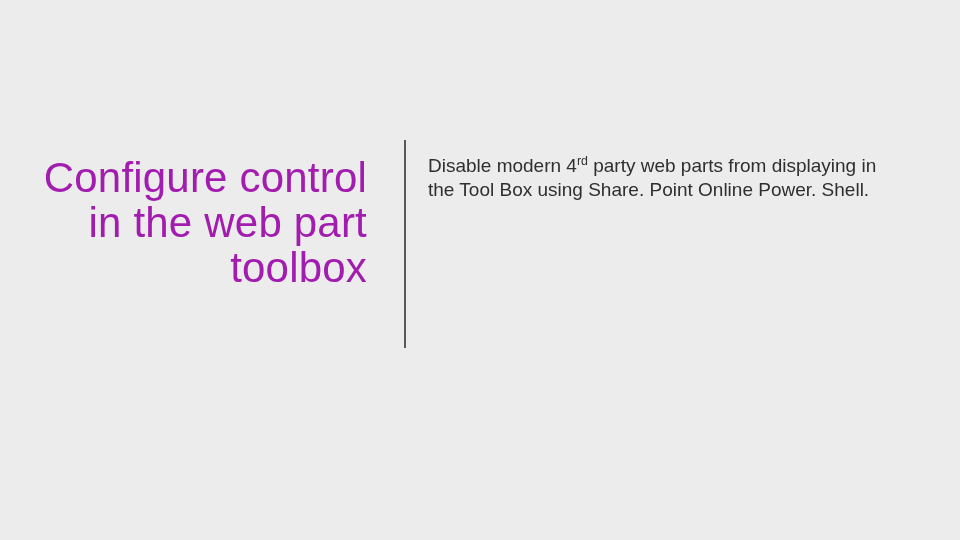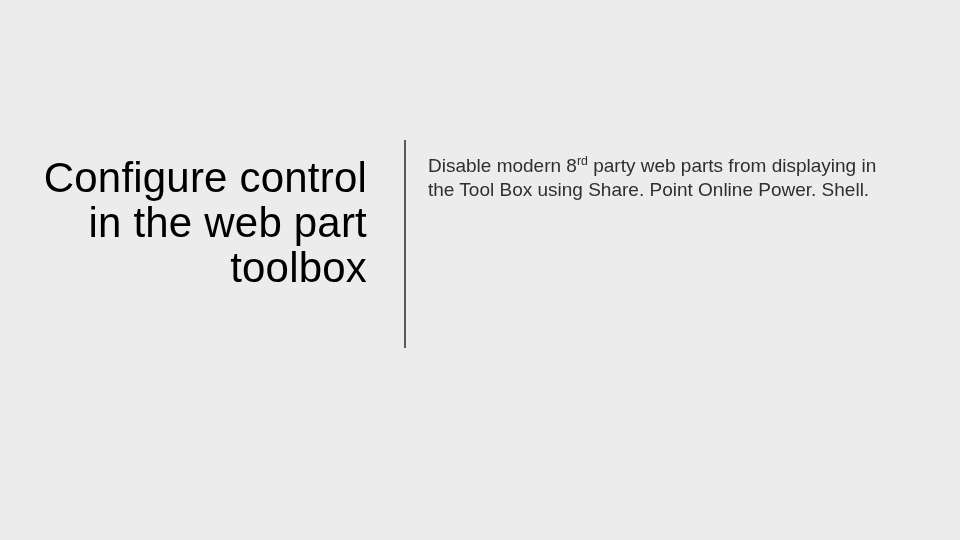--- a/index.html
+++ b/index.html
@@ -21,21 +21,21 @@
     top: 156px;
     left: 0;
     width: 385px;
     text-align: right;
     padding-right: 18px;
   }
   .title {
     font-size: 42px;
     line-height: 1.07;
     font-weight: 300;
-    color: #000000;
+    color: #a21caf;
     letter-spacing: 0.2px;
   }
   .divider {
     position: absolute;
     top: 140px;
     left: 404px;
     width: 2px;
     height: 208px;
     background: #595959;
   }
@@ -69,17 +69,17 @@
 <div class="slide">
 
   <div class="left-col">
     <h1 class="title">Configure control in the web part toolbox</h1>
   </div>
 
   <div class="divider"></div>
 
   <div class="right-col">
     <p class="body-text">
-      <span>Disable modern 8</span><sup>rd</sup><span> party web parts from displaying in the  Tool Box using Share. Point Online Power. Shell.</span>
+      <span>Disable modern 4</span><sup>rd</sup><span> party web parts from displaying in the  Tool Box using Share. Point Online Power. Shell.</span>
     </p>
   </div>
 
 </div>
 
 </body></html>

